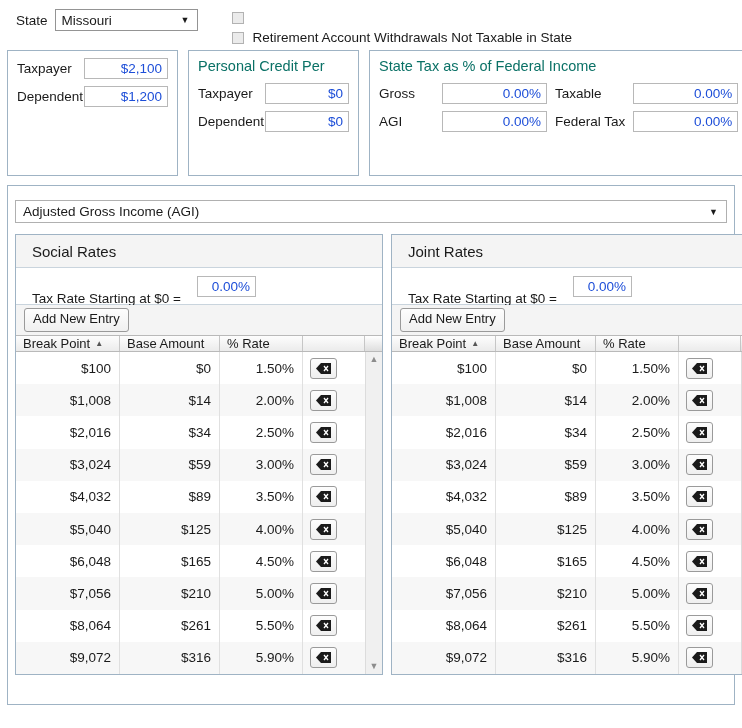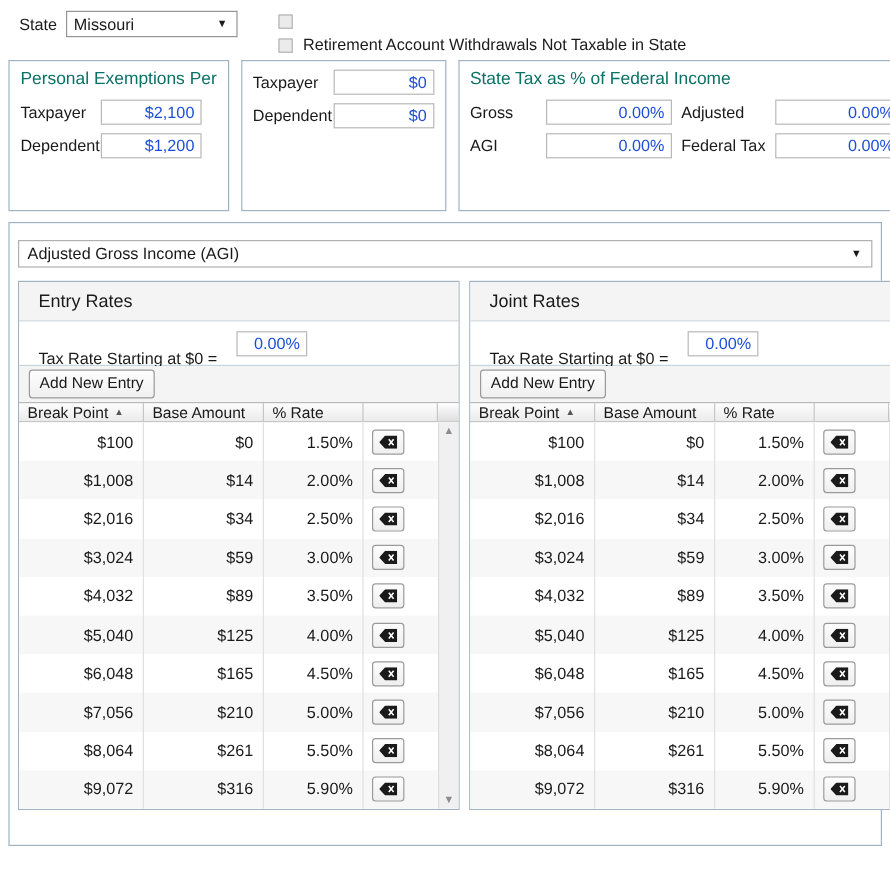--- a/index.html
+++ b/index.html
@@ -363,48 +363,48 @@
     <div class="check-row">
       <span class="cb"></span>
       <span class="check-label">Retirement Account Withdrawals Not Taxable in State</span>
     </div>
   </div>
 </div>
 
 <div class="panel-row">
 
   <div class="panel panel-1">
-    <div class="panel-title">Personal Exemptions Per</div>
     <div class="field-row">
       <span class="field-label p12-label">Taxpayer</span>
       <span class="fld p12-field">$2,100</span>
     </div>
     <div class="field-row">
       <span class="field-label p12-label">Dependent</span>
       <span class="fld p12-field">$1,200</span>
     </div>
   </div>
 
   <div class="panel panel-2">
+    <div class="panel-title">Personal Credit Per</div>
     <div class="field-row">
       <span class="field-label p12-label">Taxpayer</span>
       <span class="fld p12-field">$0</span>
     </div>
     <div class="field-row">
       <span class="field-label p12-label">Dependent</span>
       <span class="fld p12-field">$0</span>
     </div>
   </div>
 
   <div class="panel panel-3">
     <div class="panel-title">State Tax as % of Federal Income</div>
     <div class="p3-grid">
       <span class="field-label">Gross</span>
       <span class="fld">0.00%</span>
-      <span class="field-label">Adjusted</span>
+      <span class="field-label">Taxable</span>
       <span class="fld">0.00%</span>
 
       <span class="field-label">AGI</span>
       <span class="fld">0.00%</span>
       <span class="field-label">Federal Tax</span>
       <span class="fld">0.00%</span>
     </div>
   </div>
 </div>
 
@@ -412,21 +412,21 @@
 
   <div class="wide-select">
     <span class="sel-text">Adjusted Gross Income (AGI)</span>
     <span class="caret">▼</span>
   </div>
 
   <div class="rates-row">
 
     <div class="rates-panel">
       <div class="rates-head">
-        <span class="rates-head-title">Entry Rates</span>
+        <span class="rates-head-title">Social Rates</span>
       </div>
       <div class="start-rate-row">
         <span class="lbl">Tax Rate Starting at $0 =</span>
         <span class="fld">0.00%</span>
       </div>
       <div class="addbar">
         <button class="btn">Add New Entry</button>
       </div>
       <div class="tbl-head">
         <div class="th col-bp">

